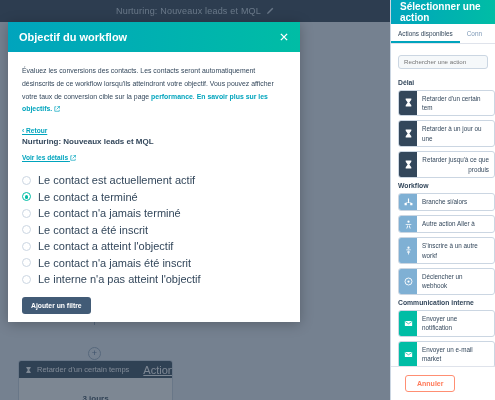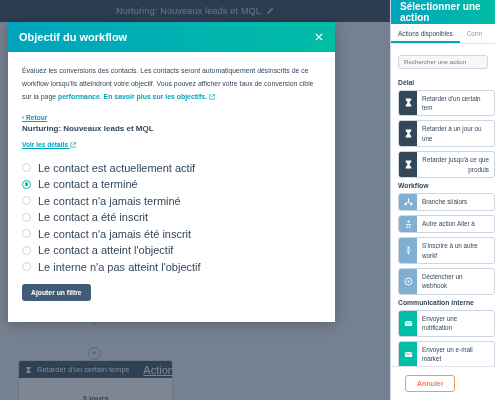--- a/index.html
+++ b/index.html
@@ -44,21 +44,21 @@
     height: 40px; display: flex; align-items: center; justify-content: center;
     color: #33475b; font-size: 8px; font-weight: bold;
   }
   .dim-overlay {
     position: absolute; top: 0; left: 0; width: 390px; height: 400px;
     background: rgba(45,62,80,.62); z-index: 5;
   }
 
   
   .modal {
-    position: absolute; left: 8px; top: 22px; width: 327px; height: 300px;
+    position: absolute; left: 8px; top: 22px; width: 292px; height: 300px;
     background: #fff; z-index: 10; display: flex; flex-direction: column;
     box-shadow: 0 2px 12px rgba(0,0,0,.25);
   }
   .modal-head {
     height: 30px; background: linear-gradient(90deg,#00a4bd 0%,#00bda5 100%);
     display: flex; align-items: center; padding: 0 11px; flex: none;
   }
   .modal-title { color: #fff; font-size: 11px; font-weight: bold; flex: 1; }
   .modal-close { width: 10px; height: 10px; color: #fff; cursor: pointer; }
   .modal-body { padding: 13px 14px 0 14px; overflow: hidden; flex: 1; }
@@ -207,25 +207,25 @@
           <div class="radio-row">
             <span class="radio"></span>
             <span class="radio-label">Le contact n'a jamais terminé</span>
           </div>
           <div class="radio-row">
             <span class="radio"></span>
             <span class="radio-label">Le contact a été inscrit</span>
           </div>
           <div class="radio-row">
             <span class="radio"></span>
+            <span class="radio-label">Le contact a atteint l'objectif</span>
+          </div>
+          <div class="radio-row">
+            <span class="radio"></span>
             <span class="radio-label">Le contact n'a jamais été inscrit</span>
-          </div>
-          <div class="radio-row">
-            <span class="radio"></span>
-            <span class="radio-label">Le contact a atteint l'objectif</span>
           </div>
           <div class="radio-row">
             <span class="radio"></span>
             <span class="radio-label">Le interne n'a pas atteint l'objectif</span>
           </div>
         </div>
 
       <button class="filter-btn">Ajouter un filtre</button>
     </div>
   </div>

